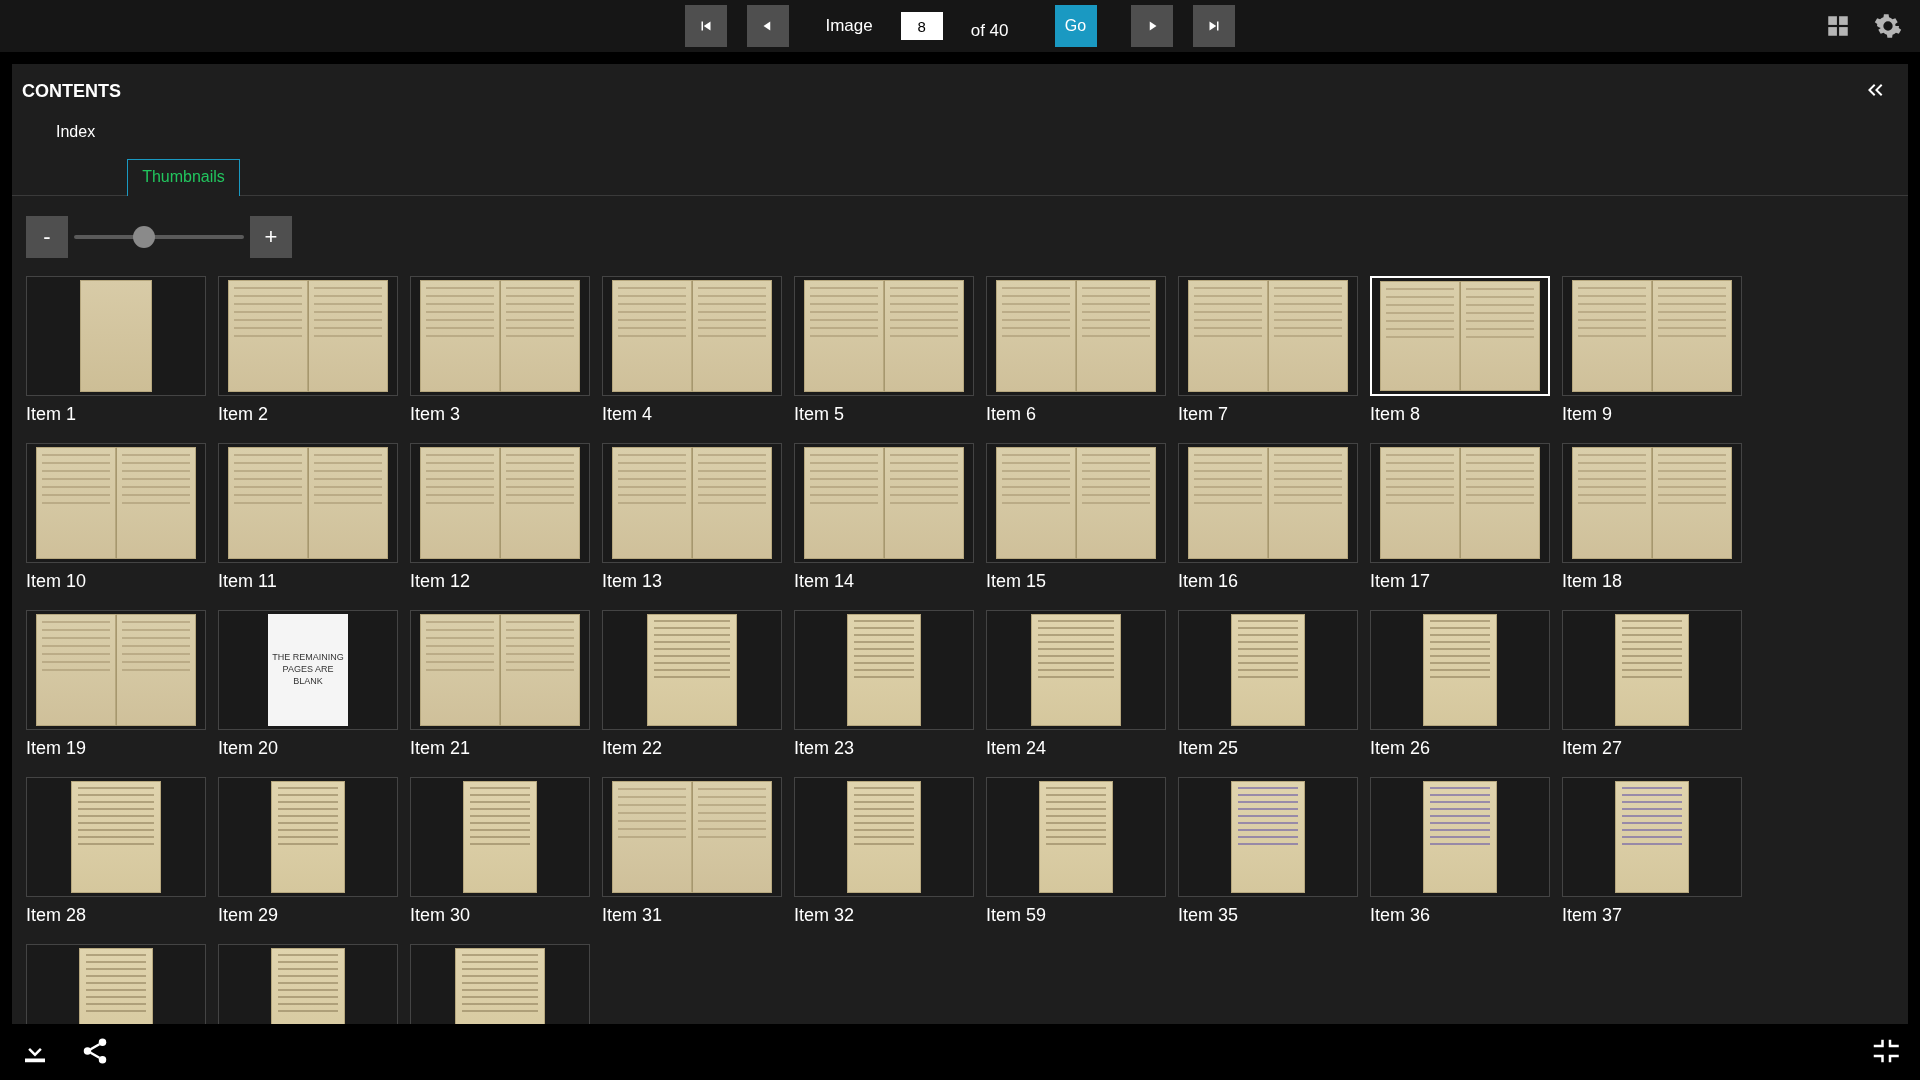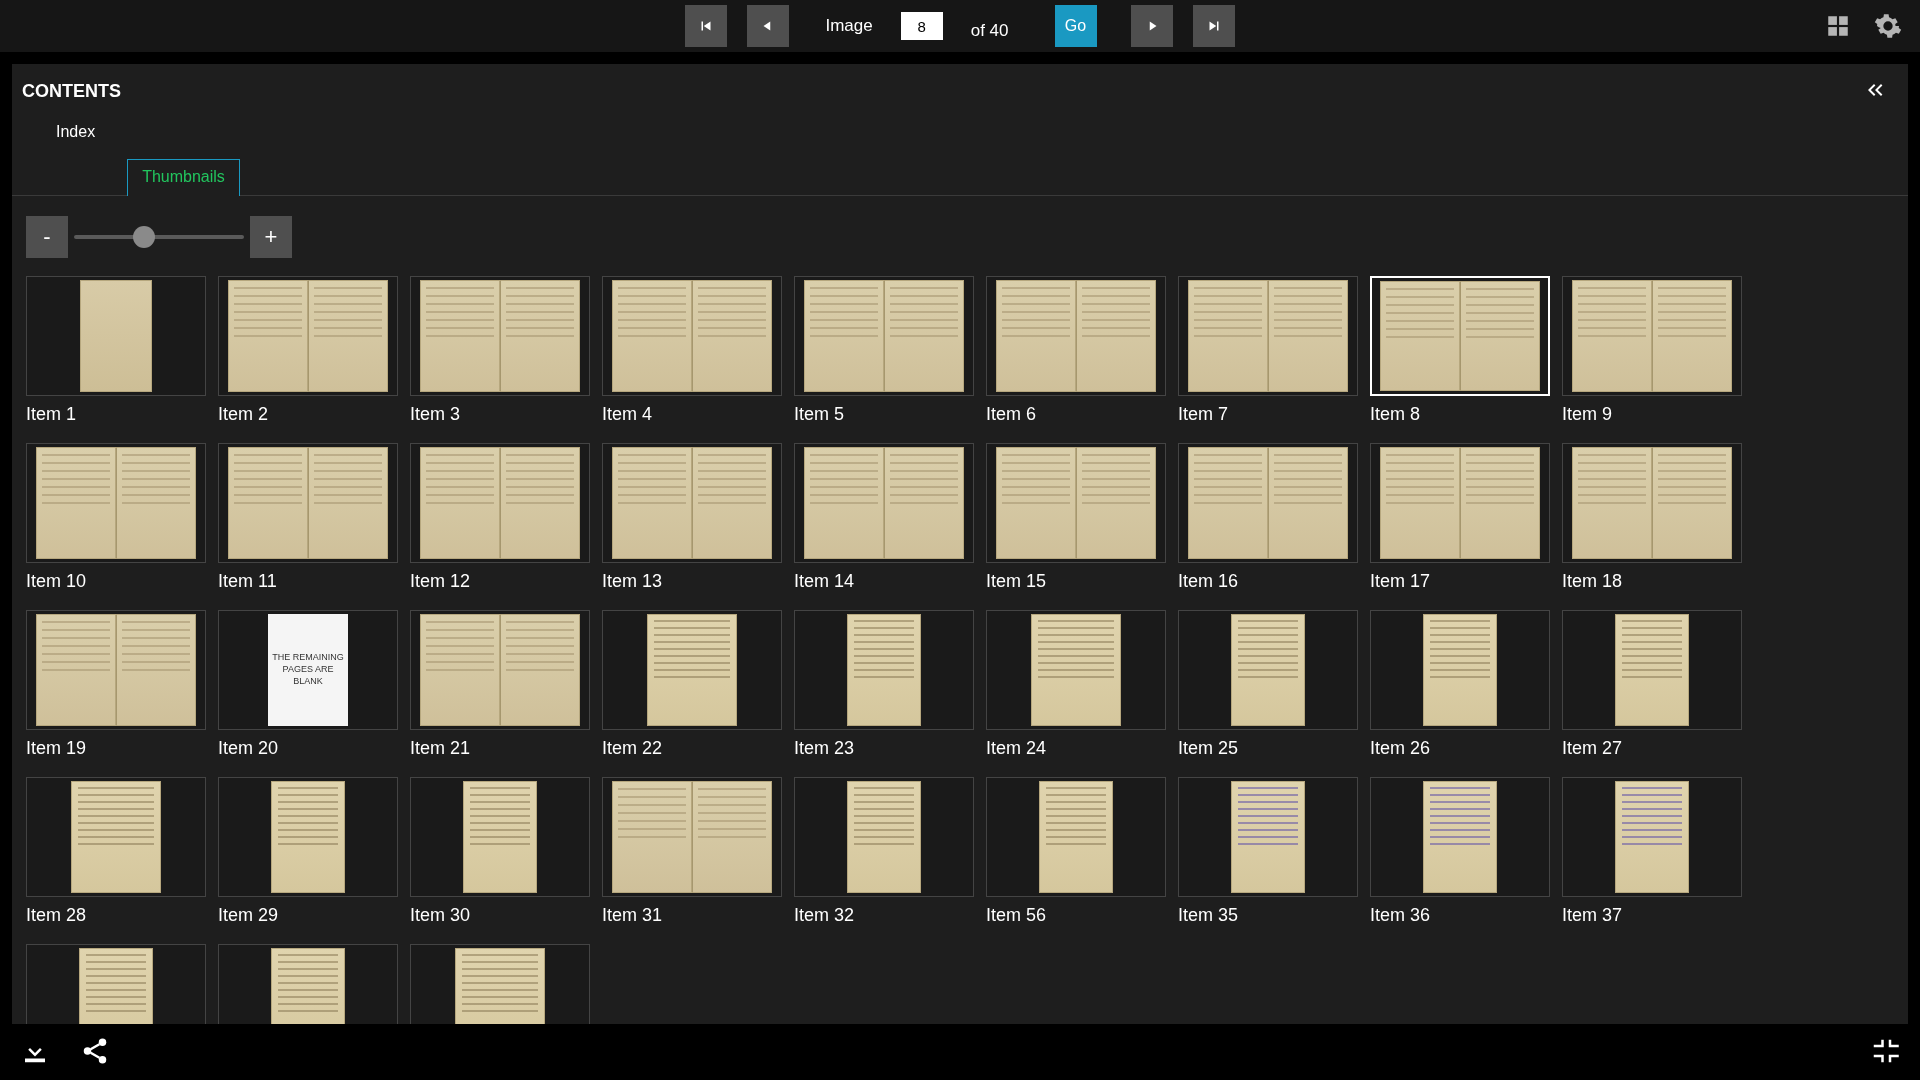--- a/index.html
+++ b/index.html
@@ -822,21 +822,21 @@
                 <div class="scribble"></div>
                 <div class="scribble"></div>
                 <div class="scribble"></div>
                 <div class="scribble"></div>
                 <div class="scribble"></div>
                 <div class="scribble"></div>
                 <div class="scribble"></div>
                 <div class="scribble"></div>
               </div>
             </div>
-            <div class="thumb-label">Item 56</div>
+            <div class="thumb-label">Item 59</div>
           </div>
           <div class="thumb-cell">
             <div class="thumb-box">
               <div class="page-sheet narrow purple">
                 <div class="scribble"></div>
                 <div class="scribble"></div>
                 <div class="scribble"></div>
                 <div class="scribble"></div>
                 <div class="scribble"></div>
                 <div class="scribble"></div>

